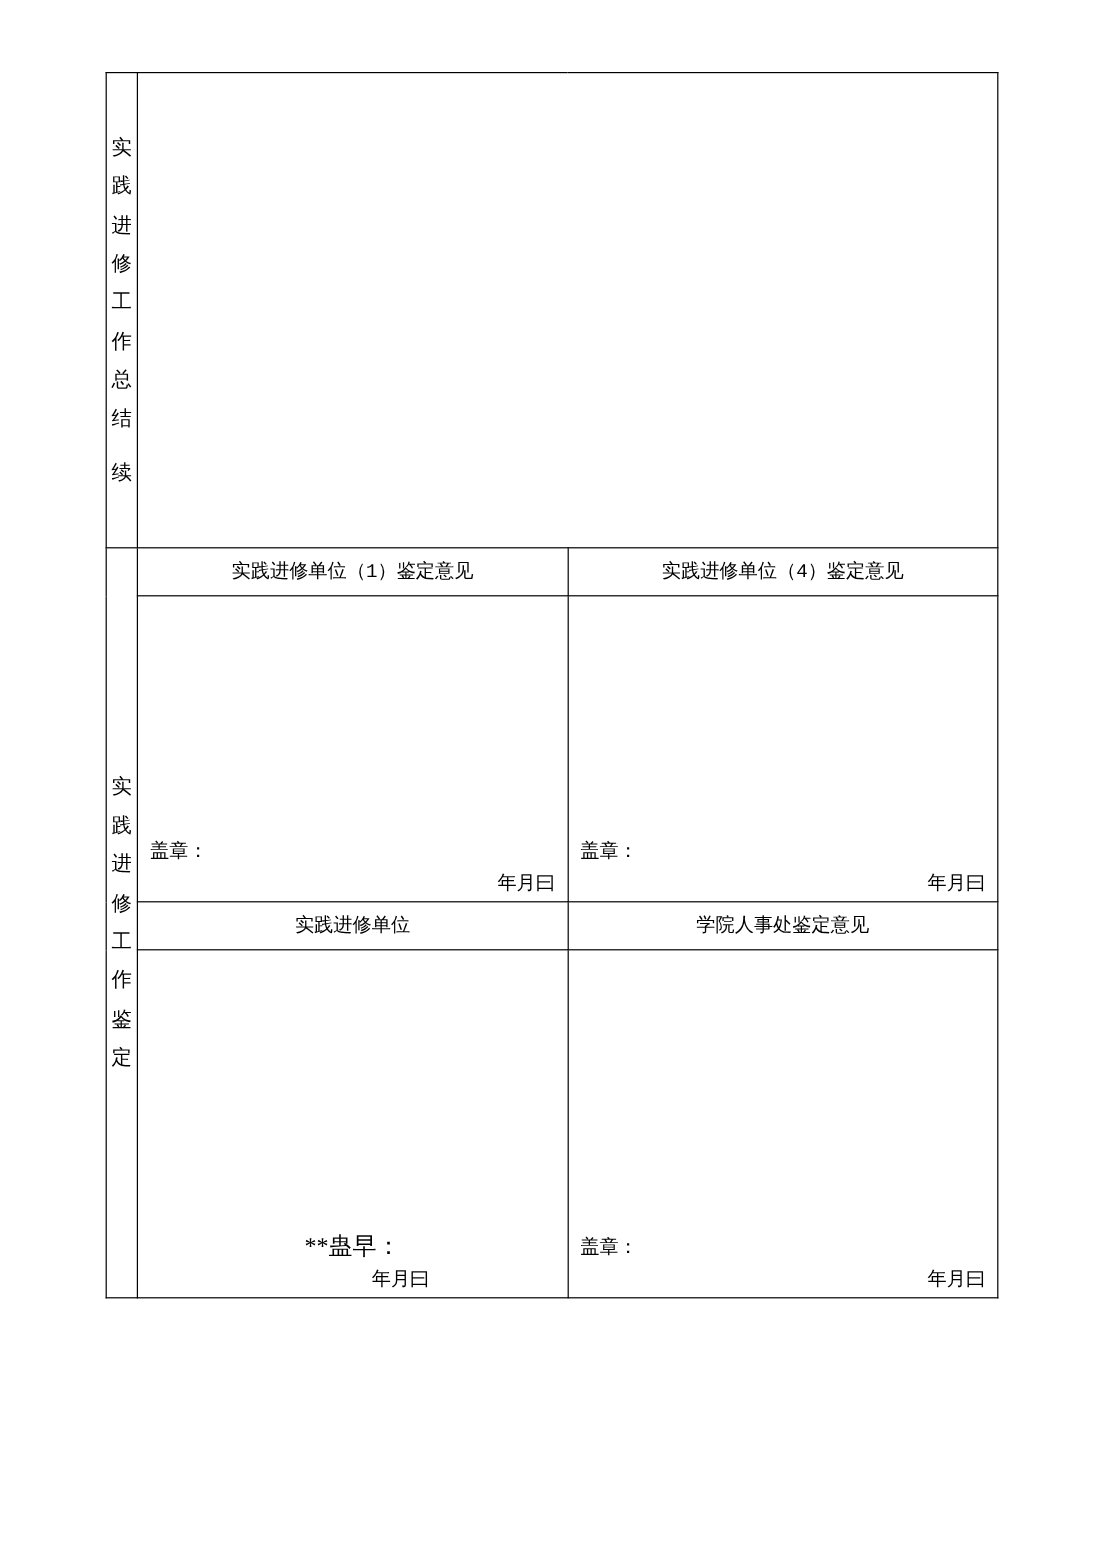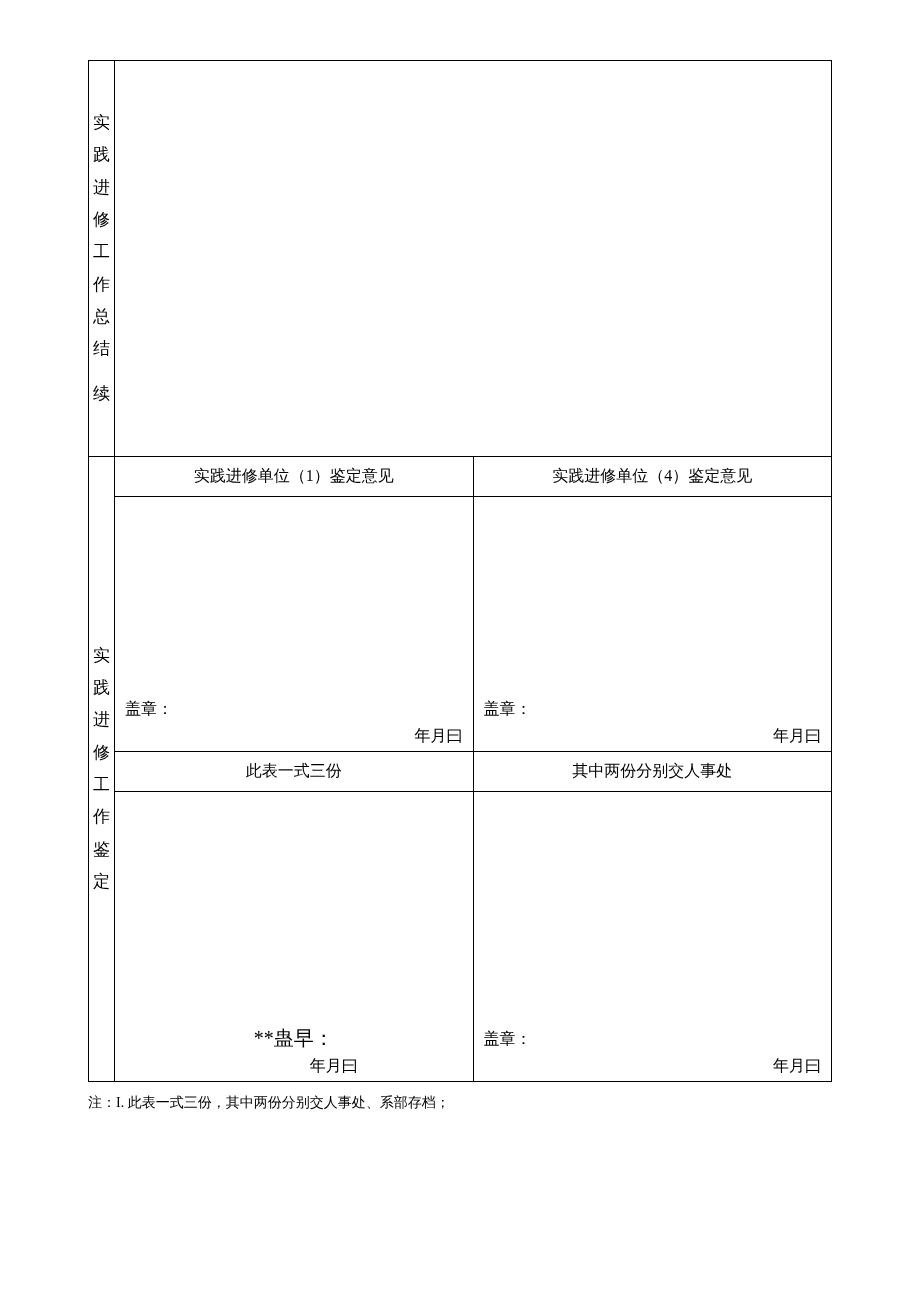--- a/index.html
+++ b/index.html
@@ -37,20 +37,21 @@
       display: block;
       margin-top: 12px;
     }
     .summary-cell {
       height: 396px;
     }
     .opinion-header {
       text-align: center;
       padding: 9px 4px;
       font-size: 16px;
+      font-family: Liberation Mono, monospace;
     }
     .opinion-body {
       position: relative;
       height: 255px;
       vertical-align: bottom !important;
       padding: 0 10px 4px 10px;
     }
     .opinion-body2 {
       position: relative;
       height: 290px;
@@ -122,31 +123,30 @@
     <td class="opinion-body">
       <span class="stamp-left">盖章：</span>
       <span class="date-row">年月曰</span>
     </td>
     <td class="opinion-body">
       <span class="stamp-left">盖章：</span>
       <span class="date-row">年月曰</span>
     </td>
   </tr>
   <tr>
-    <td class="opinion-header">此表一式三份</td>
-    <td class="opinion-header">其中两份分别交人事处</td>
+    <td class="opinion-header">实践进修单位</td>
+    <td class="opinion-header">学院人事处鉴定意见</td>
   </tr>
   <tr>
     <td class="opinion-body2">
       <span class="stamp-row">**蛊早：</span>
       <span class="date-center">年月曰</span>
     </td>
     <td class="opinion-body2">
       <span class="stamp-left">盖章：</span>
       <span class="date-row">年月曰</span>
     </td>
   </tr>
 </tbody>
   </table>
 
 <div class="notes">
-  <span class="note-line">注：I. 此表一式三份，其中两份分别交人事处、系部存档；</span>
 </div>
 
 </body></html>

